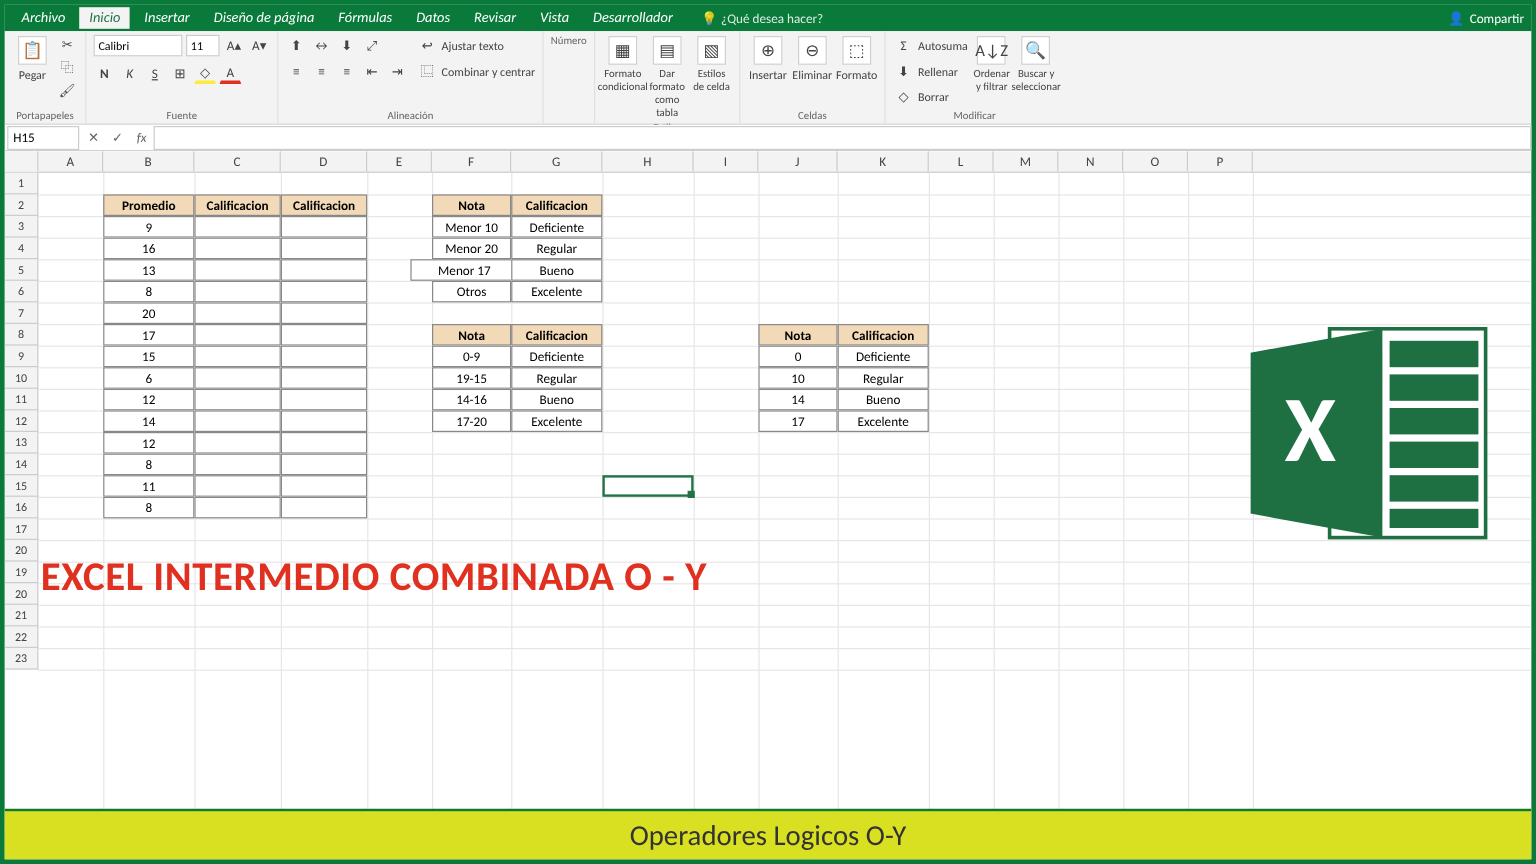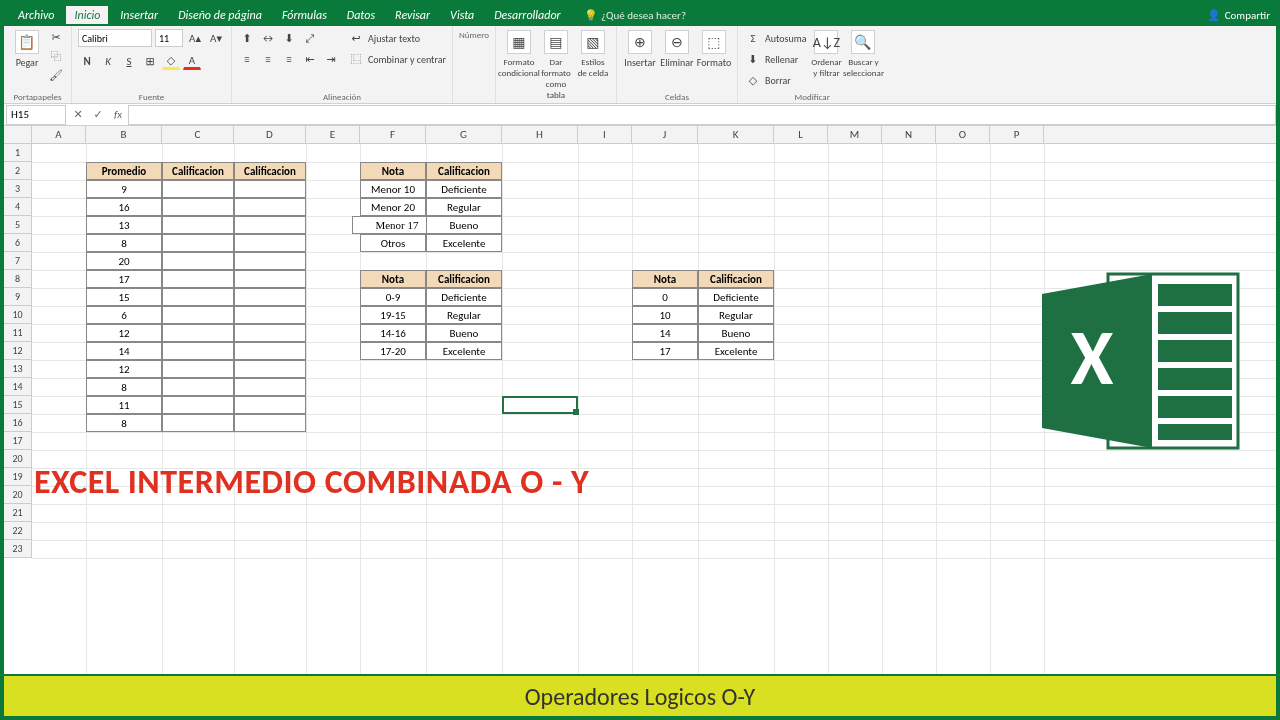--- a/index.html
+++ b/index.html
@@ -354,21 +354,21 @@
             <div class="cell tcell" style="left: 202px; top: 252px; width: 72px; height: 18px;"></div>
             <div class="cell tcell" style="left: 54px; top: 270px; width: 76px; height: 18px;">8</div>
             <div class="cell tcell" style="left: 130px; top: 270px; width: 72px; height: 18px;"></div>
             <div class="cell tcell" style="left: 202px; top: 270px; width: 72px; height: 18px;"></div>
             <div class="cell thdr" style="left: 328px; top: 18px; width: 66px; height: 18px;">Nota</div>
             <div class="cell thdr" style="left: 394px; top: 18px; width: 76px; height: 18px;">Calificacion</div>
             <div class="cell tcell" style="left: 328px; top: 36px; width: 66px; height: 18px;">Menor 10</div>
             <div class="cell tcell" style="left: 394px; top: 36px; width: 76px; height: 18px;">Deficiente</div>
             <div class="cell tcell" style="left: 328px; top: 54px; width: 66px; height: 18px;">Menor 20</div>
             <div class="cell tcell" style="left: 394px; top: 54px; width: 76px; height: 18px;">Regular</div>
-            <div class="cell tcell" style="left: 320px; top: 72px; width: 90px; height: 18px; font-family: Liberation Serif, serif;">Menor 17</div>
+            <div class="cell tcell" style="left: 310px; top: 72px; width: 90px; height: 18px;">Menor 17</div>
             <div class="cell tcell" style="left: 394px; top: 72px; width: 76px; height: 18px;">Bueno</div>
             <div class="cell tcell" style="left: 328px; top: 90px; width: 66px; height: 18px;">Otros</div>
             <div class="cell tcell" style="left: 394px; top: 90px; width: 76px; height: 18px;">Excelente</div>
             <div class="cell thdr" style="left: 328px; top: 126px; width: 66px; height: 18px;">Nota</div>
             <div class="cell thdr" style="left: 394px; top: 126px; width: 76px; height: 18px;">Calificacion</div>
             <div class="cell tcell" style="left: 328px; top: 144px; width: 66px; height: 18px;">0-9</div>
             <div class="cell tcell" style="left: 394px; top: 144px; width: 76px; height: 18px;">Deficiente</div>
             <div class="cell tcell" style="left: 328px; top: 162px; width: 66px; height: 18px;">19-15</div>
             <div class="cell tcell" style="left: 394px; top: 162px; width: 76px; height: 18px;">Regular</div>
             <div class="cell tcell" style="left: 328px; top: 180px; width: 66px; height: 18px;">14-16</div>

